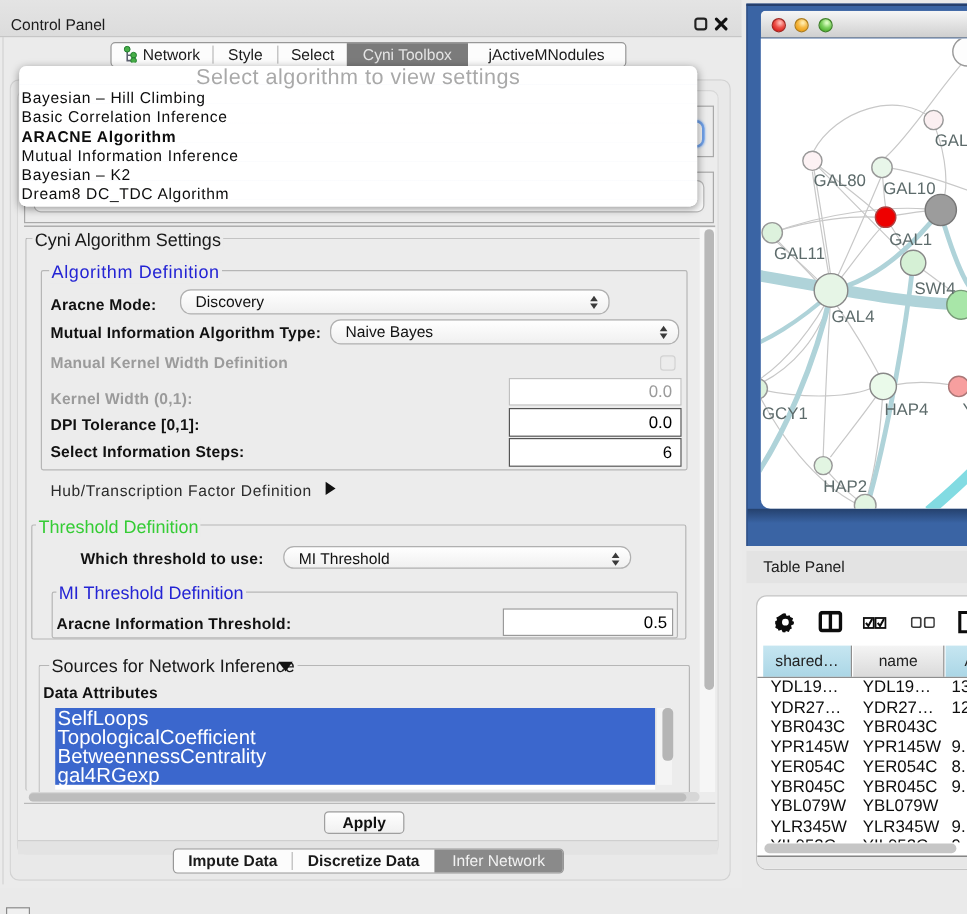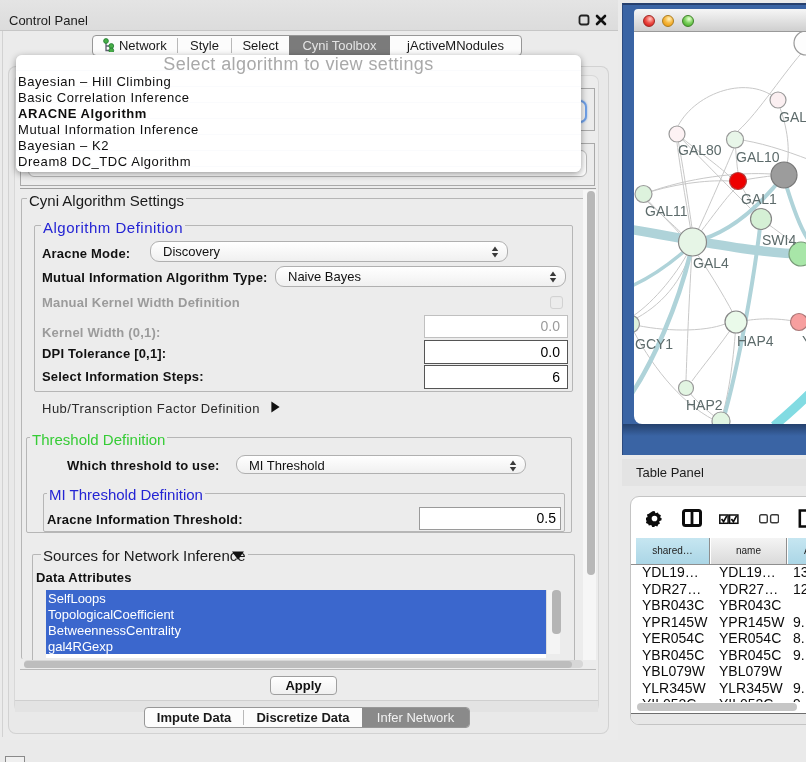--- a/index.html
+++ b/index.html
@@ -33,21 +33,21 @@
 #netwin { position:absolute; left:622px; top:3px; width:184px; height:452px; background:#3a64a4; border-top:2px solid #26406e; border-left:1px solid #2c4a7e; }
 #nettitle { position:absolute; left:11px; top:4px; width:173px; height:23px;
   background:linear-gradient(#f6f6f6,#cfcfcf); border-bottom:1px solid #9a9a9a; border-top-left-radius:4px; }
 .tl { position:absolute; top:6px; width:12px; height:12px; border-radius:50%; }
 #netview { position:absolute; left:11px; top:27px; width:173px; height:392px; background:#ffffff; border-bottom-left-radius:8px; overflow:hidden; }
 #tpbar { position:absolute; left:622px; top:459px; width:184px; height:27px; background:#e3e3e3;text-align:right; }
 #tpbar .t { position:absolute; left:14px; top:6px; font-size:13px; color:#1c1c1c; }
 #tablebox { position:absolute; left:630px; top:496px; width:190px; height:229px;
   background:#ffffff; border:1px solid #c4c4c4; border-radius:9px; overflow:hidden; }
 .th { position:absolute; top:41px; height:26px; border-right:1px solid #8e8e8e;
-  font-size:10px; color:#222; text-align:center; line-height:26px; }
+  font-size:13px; color:#222; text-align:center; line-height:26px; }
 .trow { position:absolute; font-size:14px; color:#0d0d0d; white-space:nowrap; }
 </style></head>
 <body>
 <div id="cp">
   <div class="abs" style="left:2px;top:31px;width:1px;height:706px;background:#d2d2d2"></div>
   <div id="cptitle">
       <span class="t">Control Panel</span>
     <svg class="wicon" style="left:578px" width="12" height="12" viewBox="0 0 12 12">
         <rect x="1.5" y="1.5" width="9" height="9" rx="2" fill="none" stroke="#222" stroke-width="1.8"></rect>
       </svg>
@@ -130,21 +130,21 @@
     <div class="tfield" style="left:419px;top:507px;width:142px;height:23px;border:1px solid #9a9a9a;color:#000;line-height:21px;padding-right:4px">0.5</div>
 
     <div class="groupbox" style="left:32px;top:554px;width:543px;height:114px;border-bottom:none"></div>
     <div class="grouplab" style="left:41px;top:547px;color:#1a1a1a">Sources for Network Inference</div>
     <svg class="abs" style="left:230px;top:550px" width="15" height="11" viewBox="0 0 14 12">
         <path d="M1 1.5 L14 1.5 L7.5 10.5 Z" fill="#111"></path>
       </svg>
     <div class="blab" style="left:36px;top:570px">Data Attributes</div>
     <div class="abs" style="left:46px;top:590px;width:500px;height:68px;background:#fff"></div>
     <div class="abs" style="left:46px;top:590px;width:500px;height:64px;background:#3b67cd"></div>
-    <div class="abs" style="left:48px;top:591px;font-size:13px;color:#fff;line-height:16px">SelfLoops<br>TopologicalCoefficient<br>BetweennessCentrality<br>gal4RGexp</div>
+    <div class="abs" style="left:48px;top:591px;font-size:17px;color:#fff;line-height:16px">SelfLoops<br>TopologicalCoefficient<br>BetweennessCentrality<br>gal4RGexp</div>
     <div class="abs" style="left:546px;top:590px;width:14px;height:64px;background:#f4f4f4;border-left:1px solid #ddd"></div>
     <div class="abs" style="left:552px;top:590px;width:8.5px;height:44px;background:#b5b5b5;border-radius:4px"></div>
 
     <div class="abs" style="left:24px;top:660px;width:559px;height:8px;background:#d7d7d7;border-radius:4px"></div>
     <div class="abs" style="left:24px;top:660.5px;width:548px;height:7px;background:#bdbdbd;border-radius:4px"></div>
 
     <div class="abs" style="left:583px;top:190px;width:13px;height:470px;background:#f6f6f6"></div>
     <div class="abs" style="left:586.5px;top:191px;width:8px;height:384px;background:#b8b8b8;border-radius:4px"></div>
     <div class="abs" style="left:20px;top:669px;width:576px;height:1px;background:#b9b9b9"></div>
     <div class="abs" style="left:15px;top:700px;width:583px;height:12px;background:#e3e3e3;border-top:1px solid #cfcfcf"></div>

